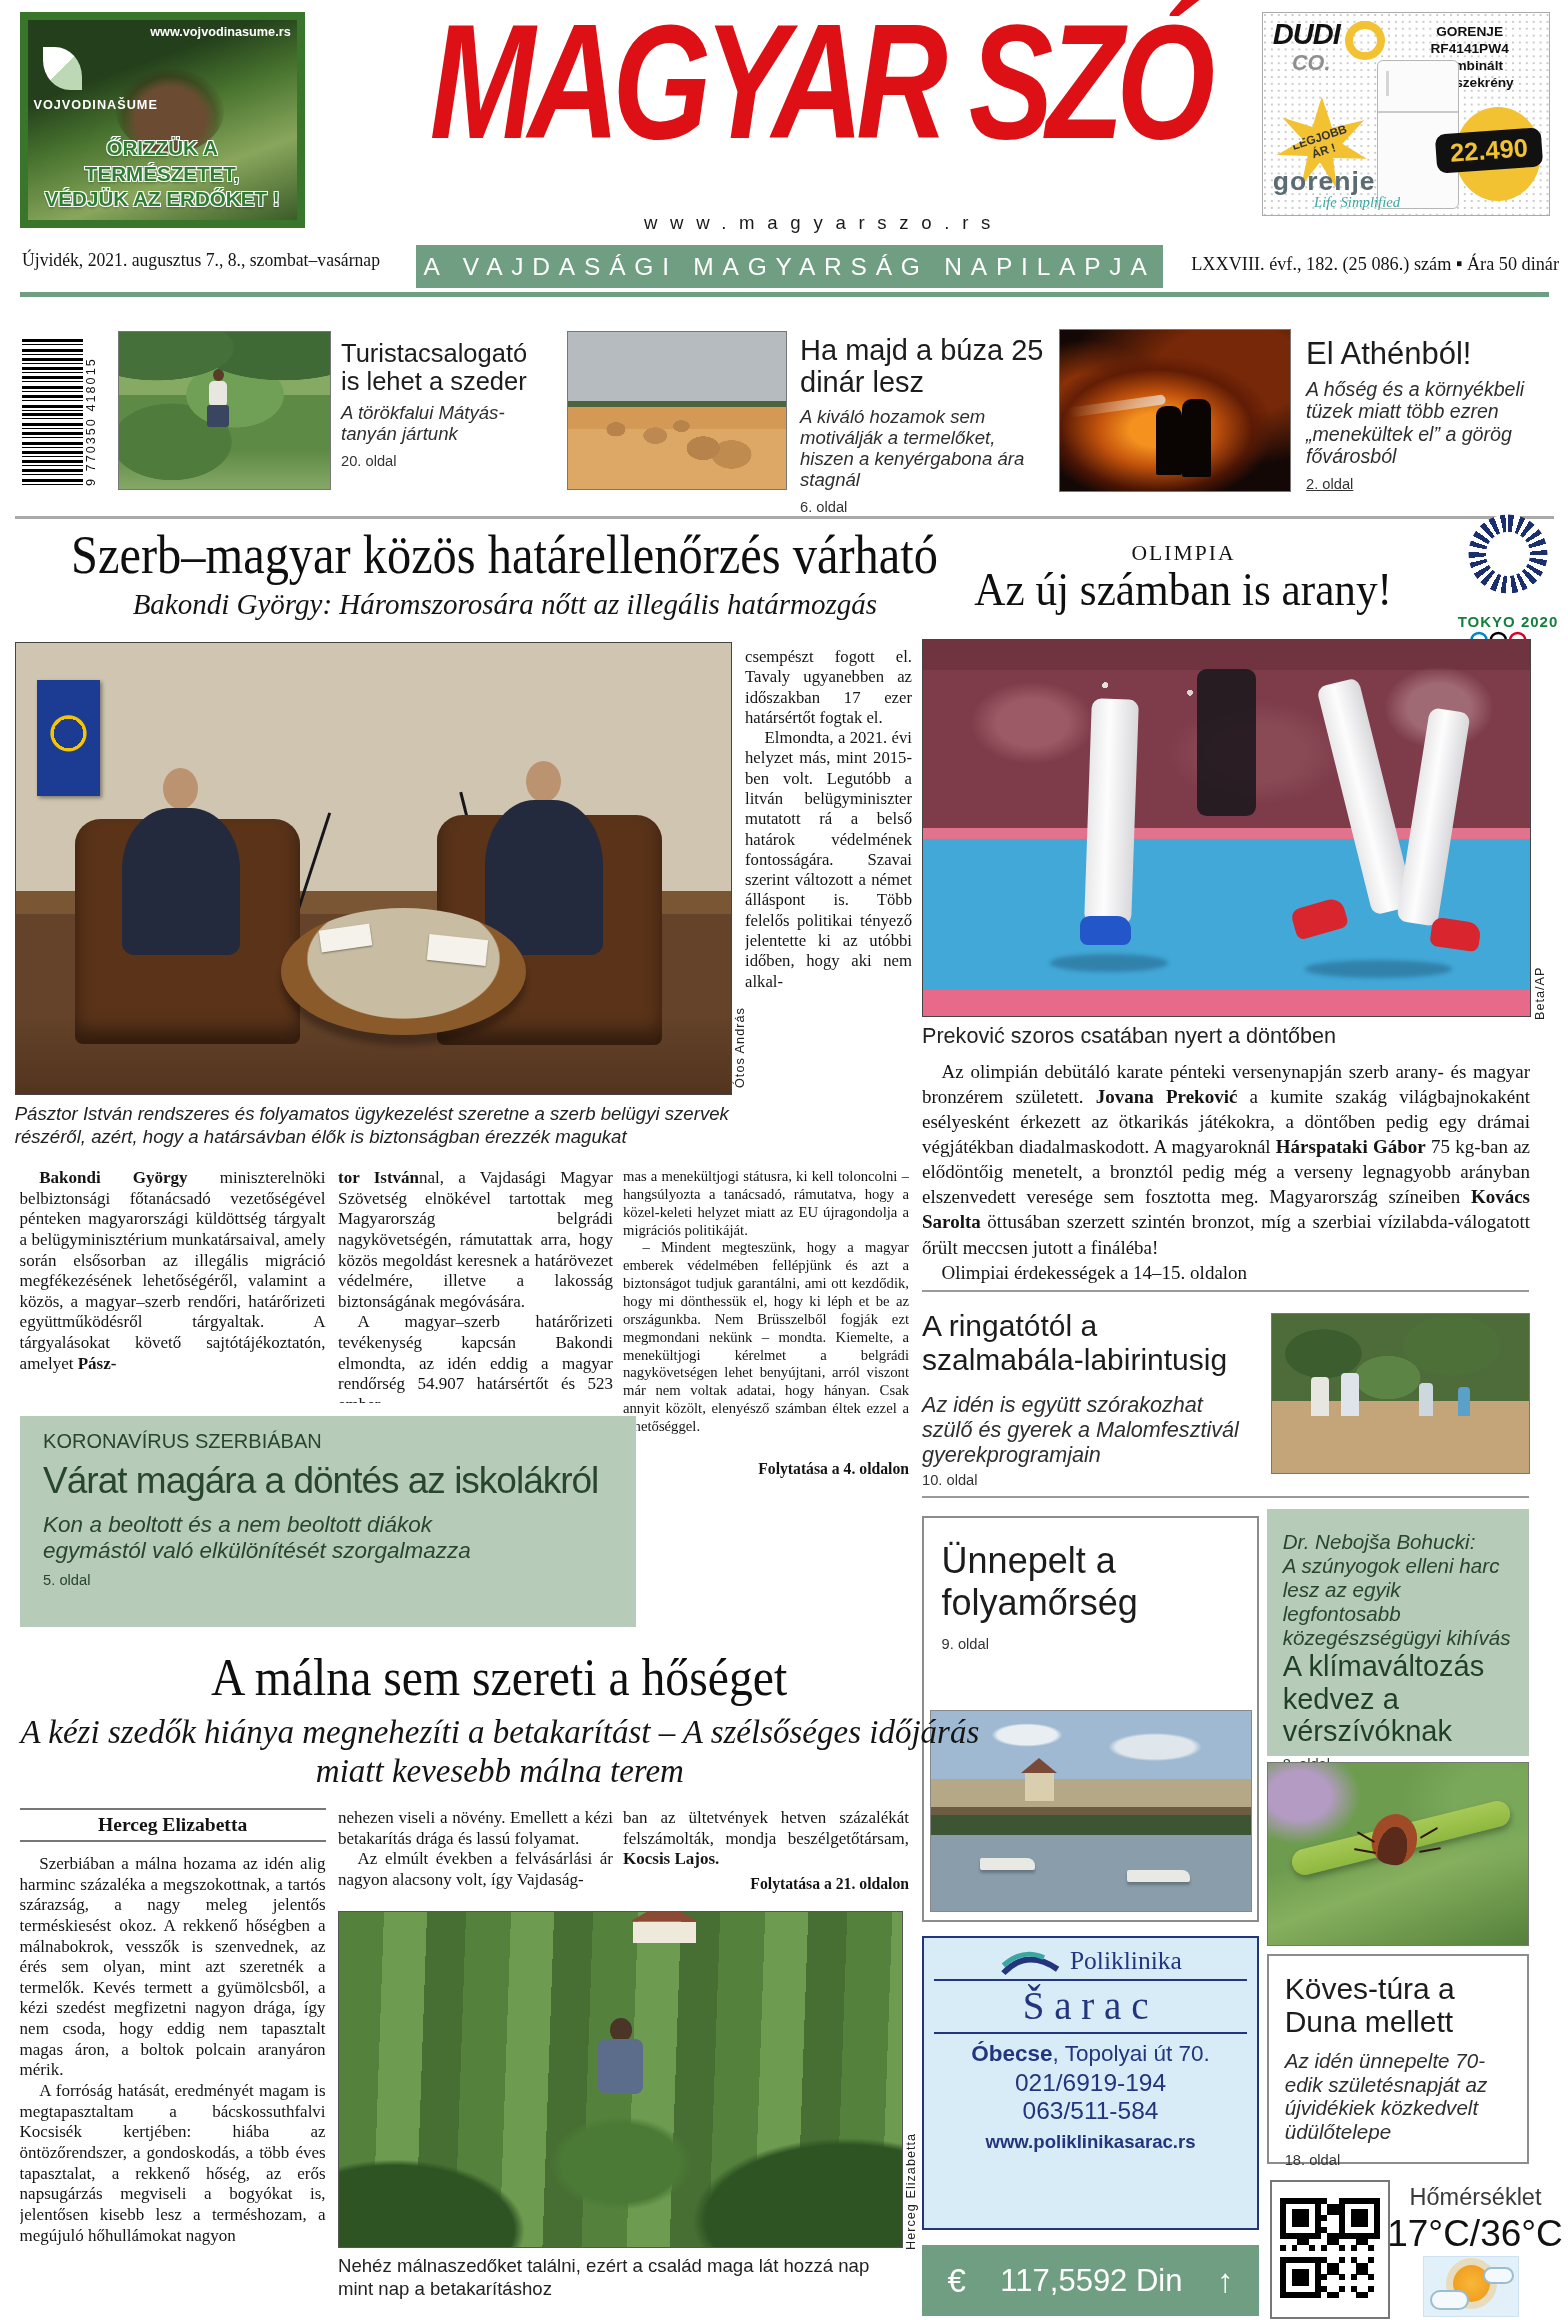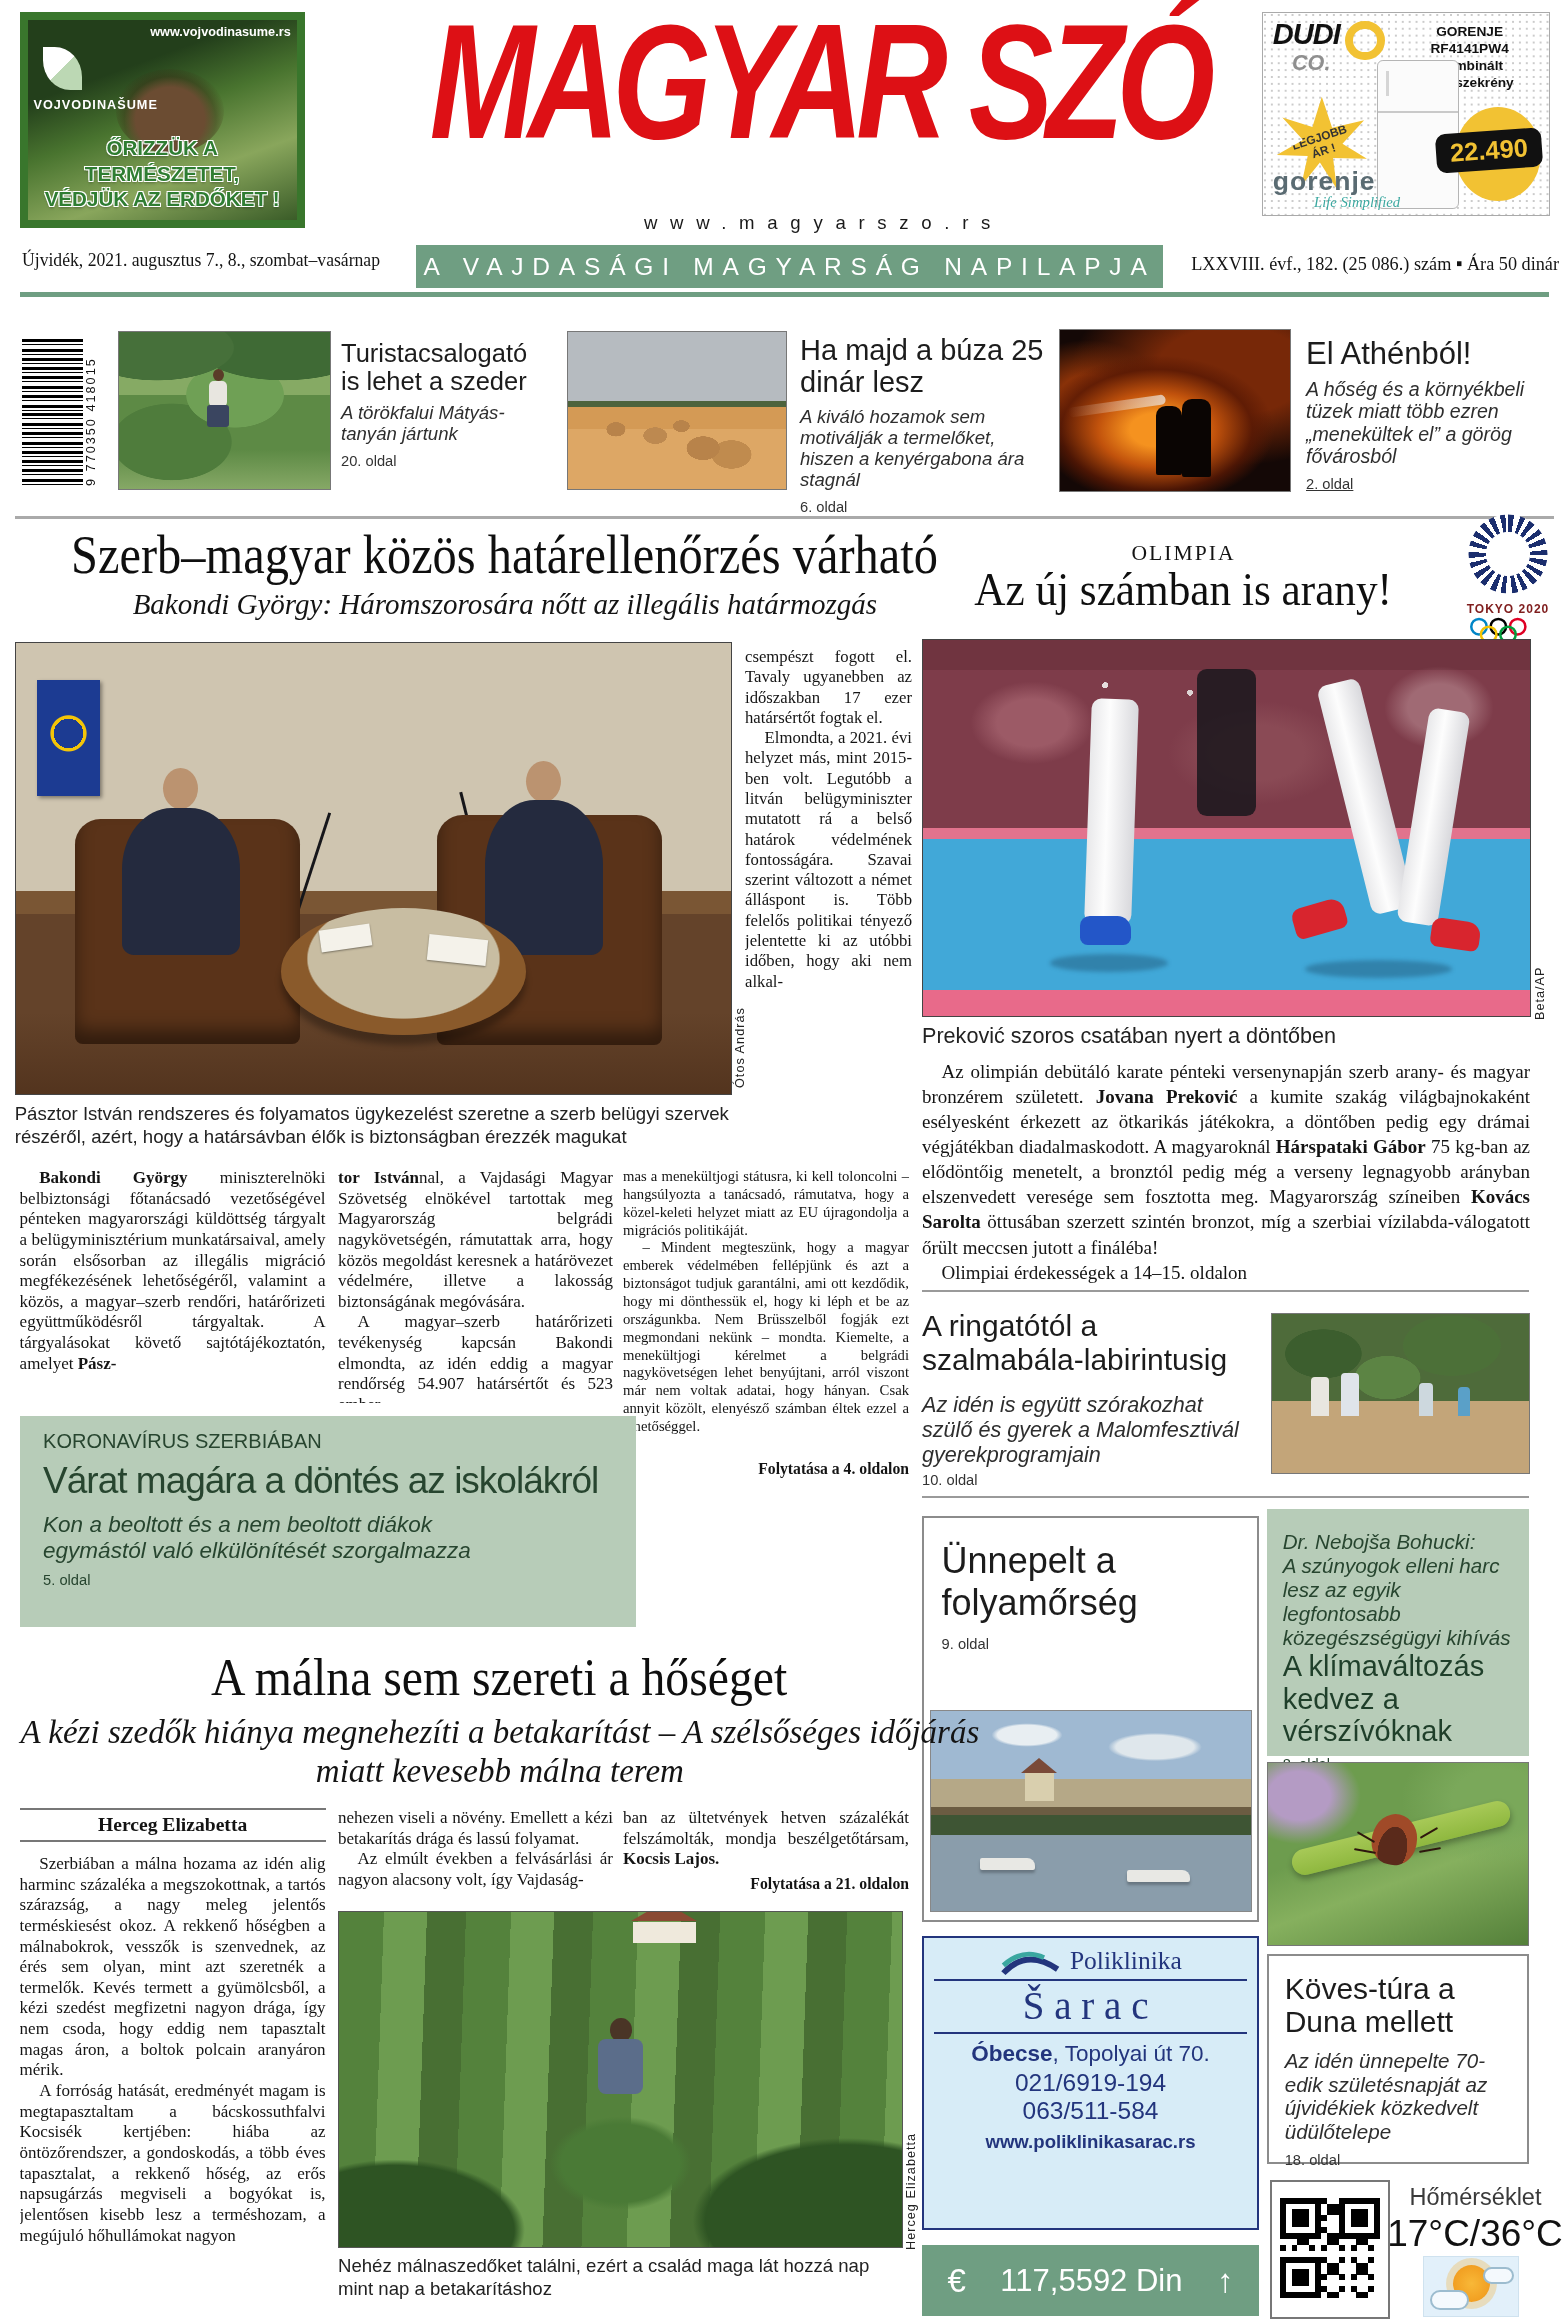--- a/index.html
+++ b/index.html
@@ -210,21 +210,21 @@
   <div class="chair" style="left:421px;top:172px;width:225px;height:230px;"></div>
   <div class="head" style="left:147px;top:125px;width:35px;height:41px;"></div>
   <div class="man" style="left:106px;top:165px;width:118px;height:147px;"></div>
   <div class="head" style="left:510px;top:118px;width:35px;height:41px;"></div>
   <div class="man" style="left:469px;top:157px;width:118px;height:155px;"></div>
   <div class="table" style="left:265px;top:265px;width:245px;height:127px;"></div>
   <div class="paper" style="left:304px;top:284px;width:51px;height:21.6px;transform:rotate(-8deg);"></div>
   <div class="paper" style="left:412px;top:294px;width:59px;height:25.5px;transform:rotate(6deg);"></div>
 </div>
 <div class="vcred" style="left:733px;top:912px;height:176px;">Ótos András</div>
-<div class="abs caption" style="left:14.7px;top:1102px;width:716px;">Pásztor István rendszeres és folyamatos ügykezelést szeretne a szerb belügyi szervek részéről, azért, hogy a határsávban élők is biztonságban érezzék magukat</div>
+<div class="abs caption" style="left:14.7px;top:1102px;width:716px;font-style:italic;">Pásztor István rendszeres és folyamatos ügykezelést szeretne a szerb belügyi szervek részéről, azért, hogy a határsávban élők is biztonságban érezzék magukat</div>
 
 <div class="abs bt jt" style="left:19.6px;top:1168px;width:306px;height:235px;font-size:17px;overflow:hidden;">
   <p><span class="bold">Bakondi György</span><span> miniszterelnöki belbiztonsági főtanácsadó vezetőségével pénteken magyarországi küldöttség tárgyalt a belügyminisztérium munkatársaival, amely során elsősorban az illegális migráció megfékezésének lehetőségéről, valamint a közös, a magyar–szerb rendőri, határőrizeti együttműködésről tárgyaltak. A tárgyalásokat követő sajtótájékoztatón, amelyet </span><span class="bold">Pász-</span></p>
 </div>
 <div class="abs bt jt" style="left:338px;top:1168px;width:275px;height:235px;font-size:17px;overflow:hidden;">
   <p class="ni"><span class="bold">tor István</span><span>nal, a Vajdasági Magyar Szövetség elnökével tartottak meg Magyarország belgrádi nagykövetségén, rámutattak arra, hogy közös megoldást keresnek a határövezet védelmére, illetve a lakosság biztonságának megóvására.</span></p>
   <p>A magyar–szerb határőrizeti tevékenység kapcsán Bakondi elmondta, az idén eddig a magyar rendőrség 54.907 határsértőt és 523 ember-</p>
 </div>
 <div class="abs bt jt" style="left:745px;top:647px;width:167px;height:518px;font-size:16.7px;overflow:hidden;">
   <p class="ni">csempészt fogott el. Tavaly ugyanebben az időszakban 17 ezer határsértőt fogtak el.</p>
@@ -235,21 +235,21 @@
   <p>– Mindent megteszünk, hogy a magyar emberek védelmében fellépjünk és azt a biztonságot tudjuk garantálni, ami ott kezdődik, hogy mi dönthessük el, hogy ki léph et be az országunkba. Nem Brüsszelből fogják ezt megmondani nekünk – mondta. Kiemelte, a menekültjogi kérelmet a belgrádi nagykövetségen lehet benyújtani, arról viszont már nem voltak adatai, hogy hányan. Csak annyit közölt, elenyésző számban éltek ezzel a lehetőséggel.</p>
 </div>
 <div class="abs bold" style="left:623px;top:1460px;width:286px;text-align:right;font-size:15.7px;">Folytatása a 4. oldalon</div>
 
 <div class="abs ctr serif-head" style="left:922px;top:541px;width:523px;font-size:21.6px;letter-spacing:2px;">OLIMPIA</div>
 <div class="abs ctr" style="left:922px;top:565px;width:523px;">
   <span class="serif-head" style="display:inline-block;font-size:47px;line-height:1.05;transform:scaleX(.92);white-space:nowrap;color:#0f0f0f;">Az új számban is arany!</span>
 </div>
 <div class="abs ctr" style="left:1451px;top:514px;width:114px;">
   <div class="tokyo-ring"></div>
-  <div class="sans" style="font-size:12px;font-weight:bold;color:#7f1d1d;letter-spacing:1px;margin-top:8px;">TOKYO 2020</div>
+  <div class="sans" style="font-size:15px;font-weight:bold;color:#15803d;letter-spacing:1px;margin-top:19px;">TOKYO 2020</div>
   <svg width="102" height="29" style="margin-top:1px;" viewBox="0 0 104 30">
     <circle cx="22" cy="10" r="8" fill="none" stroke="#0085C7" stroke-width="2.6"></circle>
     <circle cx="42" cy="10" r="8" fill="none" stroke="#000" stroke-width="2.6"></circle>
     <circle cx="62" cy="10" r="8" fill="none" stroke="#DF0024" stroke-width="2.6"></circle>
     <circle cx="32" cy="18" r="8" fill="none" stroke="#F4C300" stroke-width="2.6"></circle>
     <circle cx="52" cy="18" r="8" fill="none" stroke="#009F3D" stroke-width="2.6"></circle>
   </svg>
 </div>
 
 <div class="ph" id="ph-karate" style="left:922px;top:639px;width:607px;height:376px;border-color:#444;">

